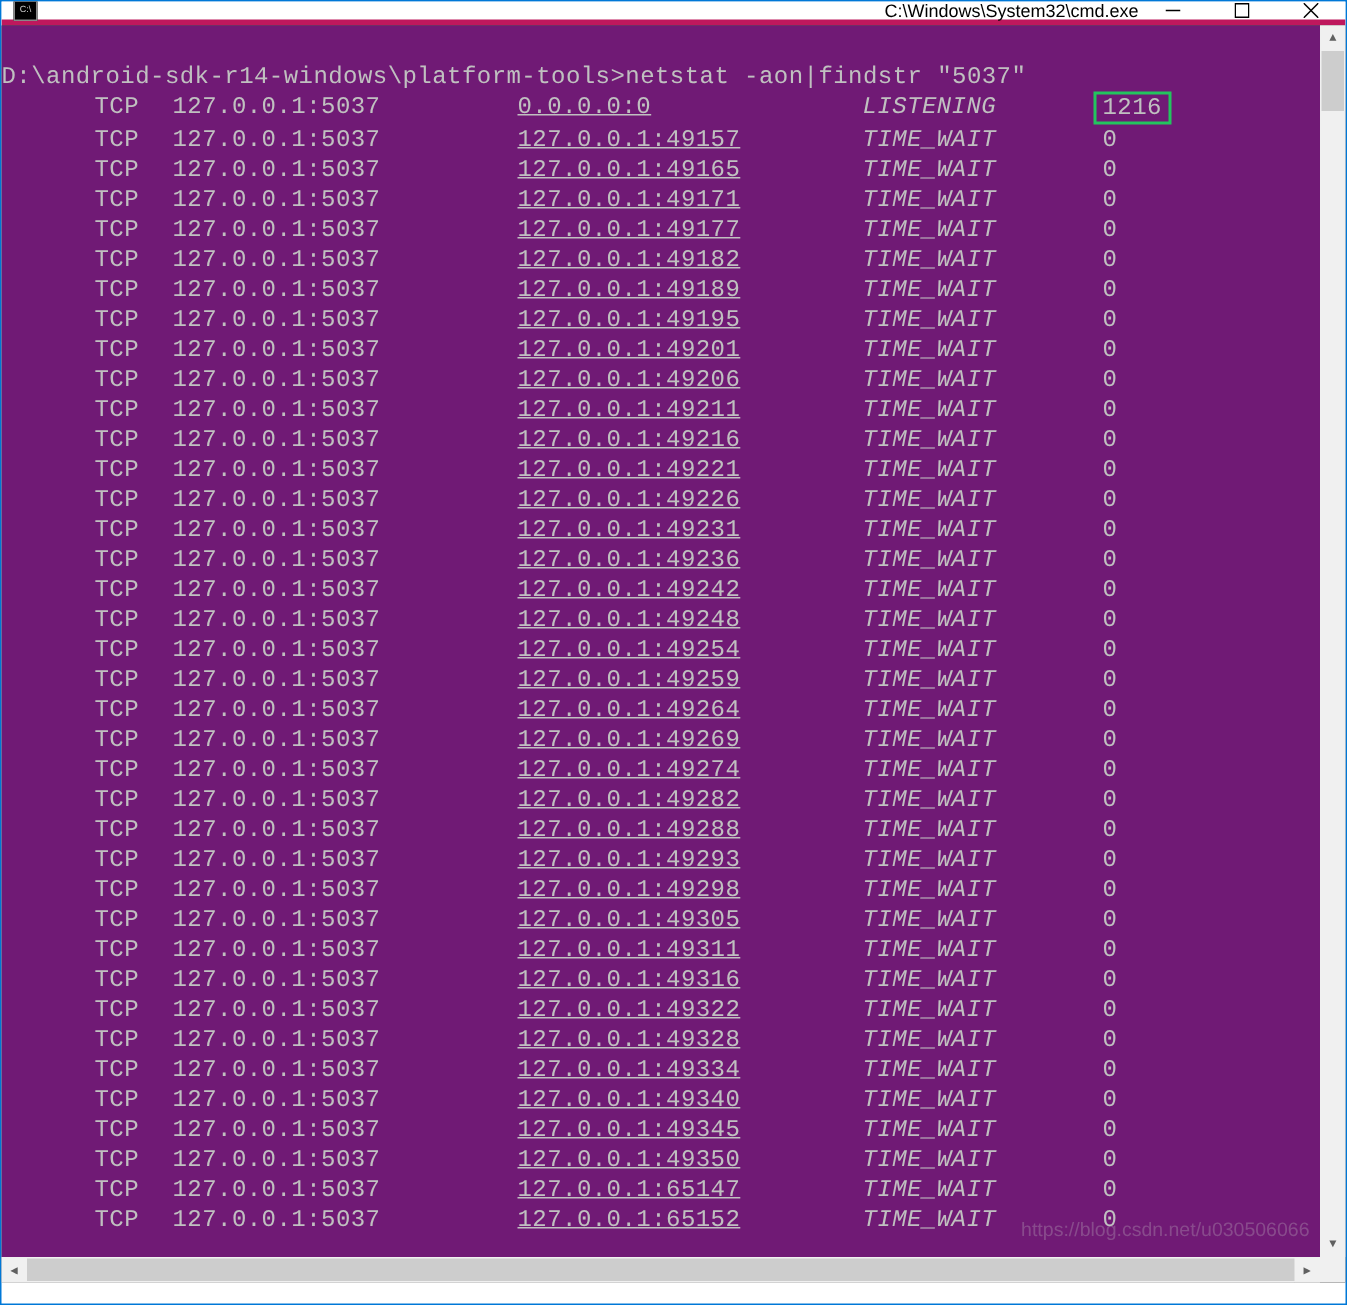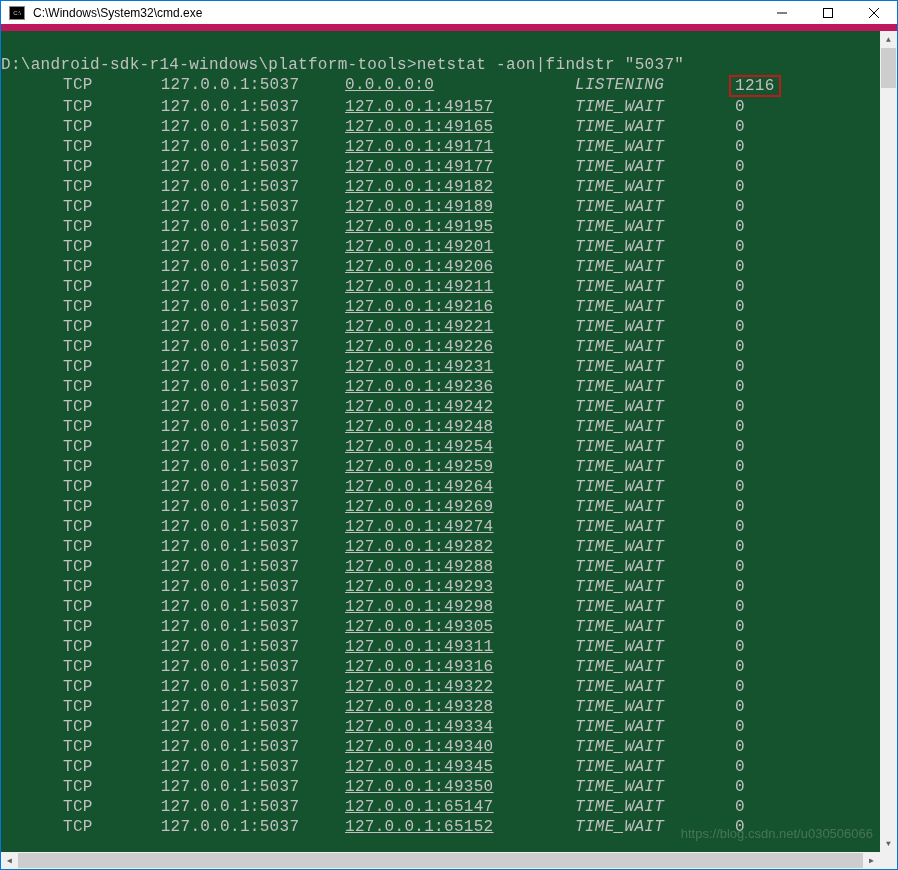--- a/index.html
+++ b/index.html
@@ -9,25 +9,26 @@
     }
     body {
       width: 898px;
       height: 870px;
       background: #fff;
       font-family: "Consolas", "Courier New", monospace;
       overflow: hidden;
       border: 1px solid #0078d7;
     }
     .titlebar {
-      height: 30px;
+      height: 16px;
       background: #fff;
       display: flex;
       align-items: center;
-      border-bottom: 7px solid #be185d;
+      border-bottom: 4px solid #be185d;
+      text-align: right;
     }
     .titlebar-icon {
       width: 16px;
       height: 14px;
       margin: 0 6px 0 8px;
       background: #000;
       border: 1px solid #888;
       position: relative;
       display: flex;
       align-items: center;
@@ -63,21 +64,21 @@
     }
     .terminal-wrap {
       position: relative;
       width: 100%;
       height: calc(100% - 30px);
       background: #000;
     }
     .terminal {
       width: calc(100% - 17px);
       height: calc(100% - 17px);
-      background: #14532d;
+      background: #701a75;
       color: #c0c0c0;
       font-size: 16px;
       line-height: 20px;
       padding: 4px 4px 0 0;
       white-space: pre;
       overflow: hidden;
       letter-spacing: 0.3px;
     }
     .vscroll {
       position: absolute;
@@ -137,26 +138,26 @@
       left: 0;
       width: 100%;
       height: 15px;
       background: #cdcdcd;
     }
     .row {
       display: flex;
       margin-left: 44px;
     }
     .c-proto { width: 70px; padding-left: 18px; }
-    .c-local { width: 230px; text-align: center; }
+    .c-local { width: 230px; }
     .c-foreign { width: 230px; text-decoration: underline; }
     .c-state { width: 160px; font-style: italic; }
     .c-pid { width: 80px; }
     .highlight {
-      border: 2px solid #b91c1c;
+      border: 2px solid #22c55e;
       padding: 0 4px;
       margin-left: -6px;
       display: inline-block;
       line-height: 18px;
     }
     .watermark {
       position: absolute;
       bottom: 28px;
       right: 24px;
       color: rgba(200,200,200,0.28);

